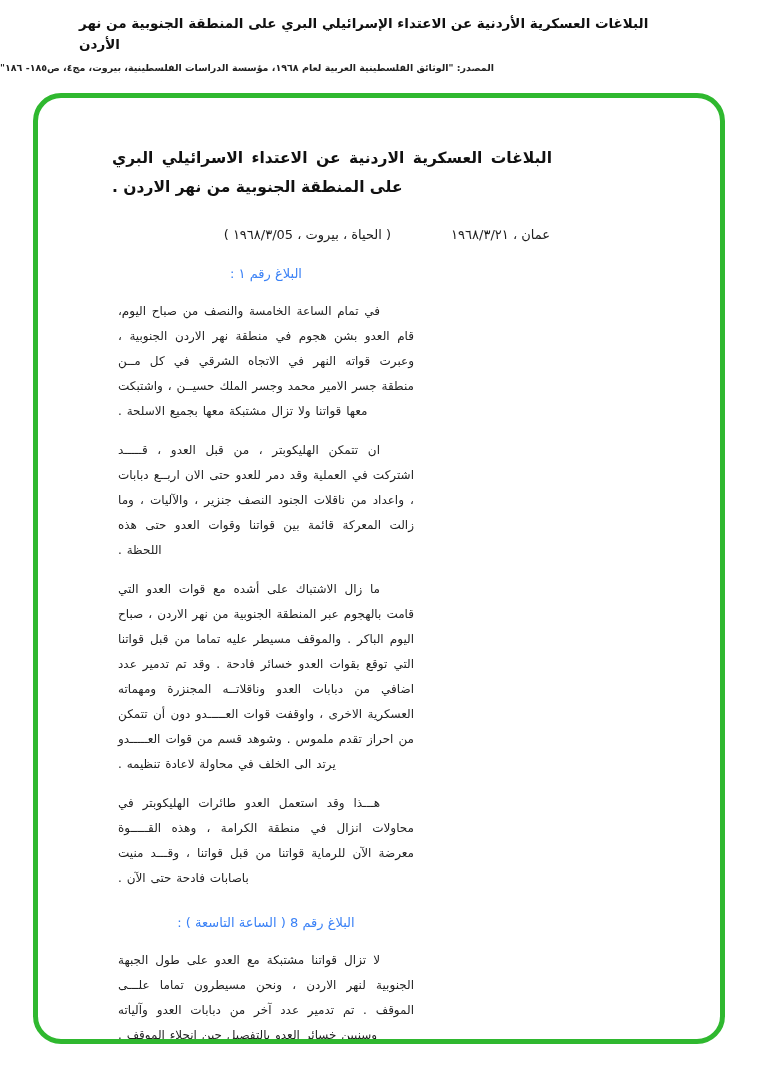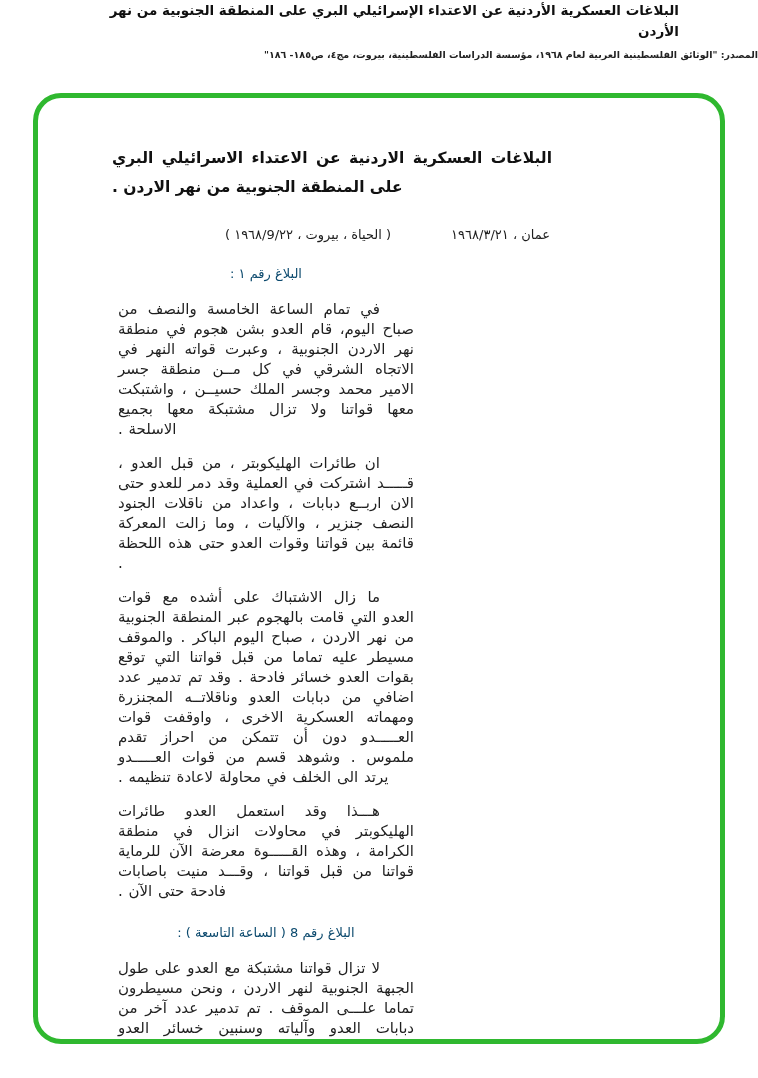--- a/index.html
+++ b/index.html
@@ -7,21 +7,21 @@
   body {
     width:758px; height:1078px;
     position:relative;
     overflow:hidden;
     direction:rtl;
     font-family:"DejaVu Sans", sans-serif;
     color:#1c1c1c;
   }
 
   
-  .top-header { text-align:right; }
+  .top-header { padding-top:13px; text-align:left; }
   .top-title {
     font-size:13.5px; font-weight:bold; color:#101010;
     line-height:1.55; max-width:600px; margin:0 auto;
   }
   .top-source {
     font-size:9.5px; font-weight:bold; color:#222222;
     margin-top:7px;
   }
 
   
@@ -43,27 +43,27 @@
 
   .dateline {
     margin:26px 170px 0 76px;
     display:flex; align-items:baseline; gap:60px;
     font-size:13px; white-space:nowrap;
   }
 
   .doc-body { margin:4px 306px 0 80px; }
 
   .sec-heading {
-    font-size:13px; font-weight:normal; color:#0c4a6e;
+    font-size:13px; font-weight:normal; color:#3b82f6;
     text-align:center;
     margin:24px 0 18px;
   }
 
   .para {
-    font-size:15px; line-height:20px; color:#1f1f1f;
+    font-size:12px; line-height:25px; color:#1f1f1f;
     text-align:justify; text-align-last:left;
     text-indent:34px;
     margin-bottom:14px;
     word-spacing:1px;
   }
 </style>
 </head>
 <body>
 
 <header class="top-header">
@@ -71,29 +71,29 @@
   <div class="top-source">المصدر: "الوثائق الفلسطينية العربية لعام ١٩٦٨، مؤسسة الدراسات الفلسطينية، بيروت، مج٤، ص١٨٥- ١٨٦"</div>
 </header>
 
 <div class="doc-frame">
   <div class="doc">
 
     <h1 class="doc-title">البلاغات العسكرية الاردنية عن الاعتداء الاسرائيلي البري على المنطقة الجنوبية من نهر الاردن .</h1>
 
     <div class="dateline">
       <span class="dateline-place">عمان ، ١٩٦٨/٣/٢١</span>
-      <span class="dateline-publication">( الحياة ، بيروت ، ١٩٦٨/9/٢٢ )</span>
+      <span class="dateline-publication">( الحياة ، بيروت ، ١٩٦٨/٣/05 )</span>
     </div>
 
     <div class="doc-body">
 
       <section>
         <h2 class="sec-heading">البلاغ رقم ١ :</h2>
         <p class="para">في تمام الساعة الخامسة والنصف من صباح اليوم، قام العدو بشن هجوم في منطقة نهر الاردن الجنوبية ، وعبرت قواته النهر في الاتجاه الشرقي في كل مــن منطقة جسر الامير محمد وجسر الملك حسيــن ، واشتبكت معها قواتنا ولا تزال مشتبكة معها بجميع الاسلحة .</p>
-        <p class="para">ان طائرات الهليكوبتر ، من قبل العدو ، قـــــد اشتركت في العملية وقد دمر للعدو حتى الان اربــع دبابات ، واعداد من ناقلات الجنود النصف جنزير ، والآليات ، وما زالت المعركة قائمة بين قواتنا وقوات العدو حتى هذه اللحظة .</p>
+        <p class="para">ان تتمكن الهليكوبتر ، من قبل العدو ، قـــــد اشتركت في العملية وقد دمر للعدو حتى الان اربــع دبابات ، واعداد من ناقلات الجنود النصف جنزير ، والآليات ، وما زالت المعركة قائمة بين قواتنا وقوات العدو حتى هذه اللحظة .</p>
       </section>
 
       <section>
         <p class="para">ما زال الاشتباك على أشده مع قوات العدو التي قامت بالهجوم عبر المنطقة الجنوبية من نهر الاردن ، صباح اليوم الباكر . والموقف مسيطر عليه تماما من قبل قواتنا التي توقع بقوات العدو خسائر فادحة . وقد تم تدمير عدد اضافي من دبابات العدو وناقلاتــه المجنزرة ومهماته العسكرية الاخرى ، واوقفت قوات العـــــدو دون أن تتمكن من احراز تقدم ملموس . وشوهد قسم من قوات العـــــدو يرتد الى الخلف في محاولة لاعادة تنظيمه .</p>
         <p class="para">هـــذا وقد استعمل العدو طائرات الهليكوبتر في محاولات انزال في منطقة الكرامة ، وهذه القـــــوة معرضة الآن للرماية قواتنا من قبل قواتنا ، وقـــد منيت باصابات فادحة حتى الآن .</p>
       </section>
 
       <section>
         <h2 class="sec-heading">البلاغ رقم 8 ( الساعة التاسعة ) :</h2>
         <p class="para">لا تزال قواتنا مشتبكة مع العدو على طول الجبهة الجنوبية لنهر الاردن ، ونحن مسيطرون تماما علـــى الموقف . تم تدمير عدد آخر من دبابات العدو وآلياته وسنبين خسائر العدو بالتفصيل حين انجلاء الموقف .</p>

